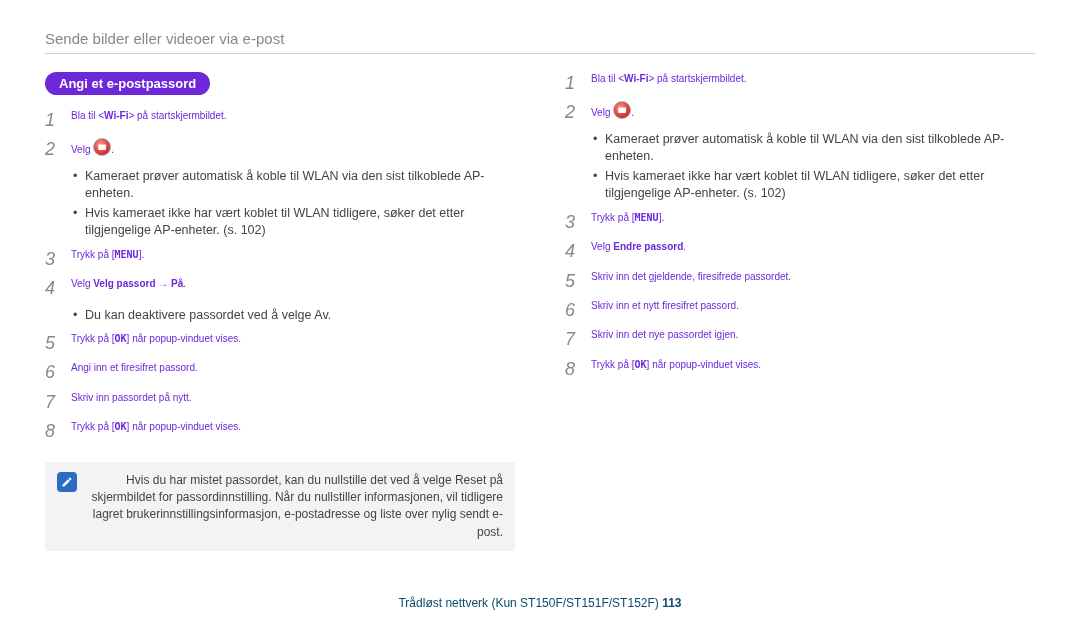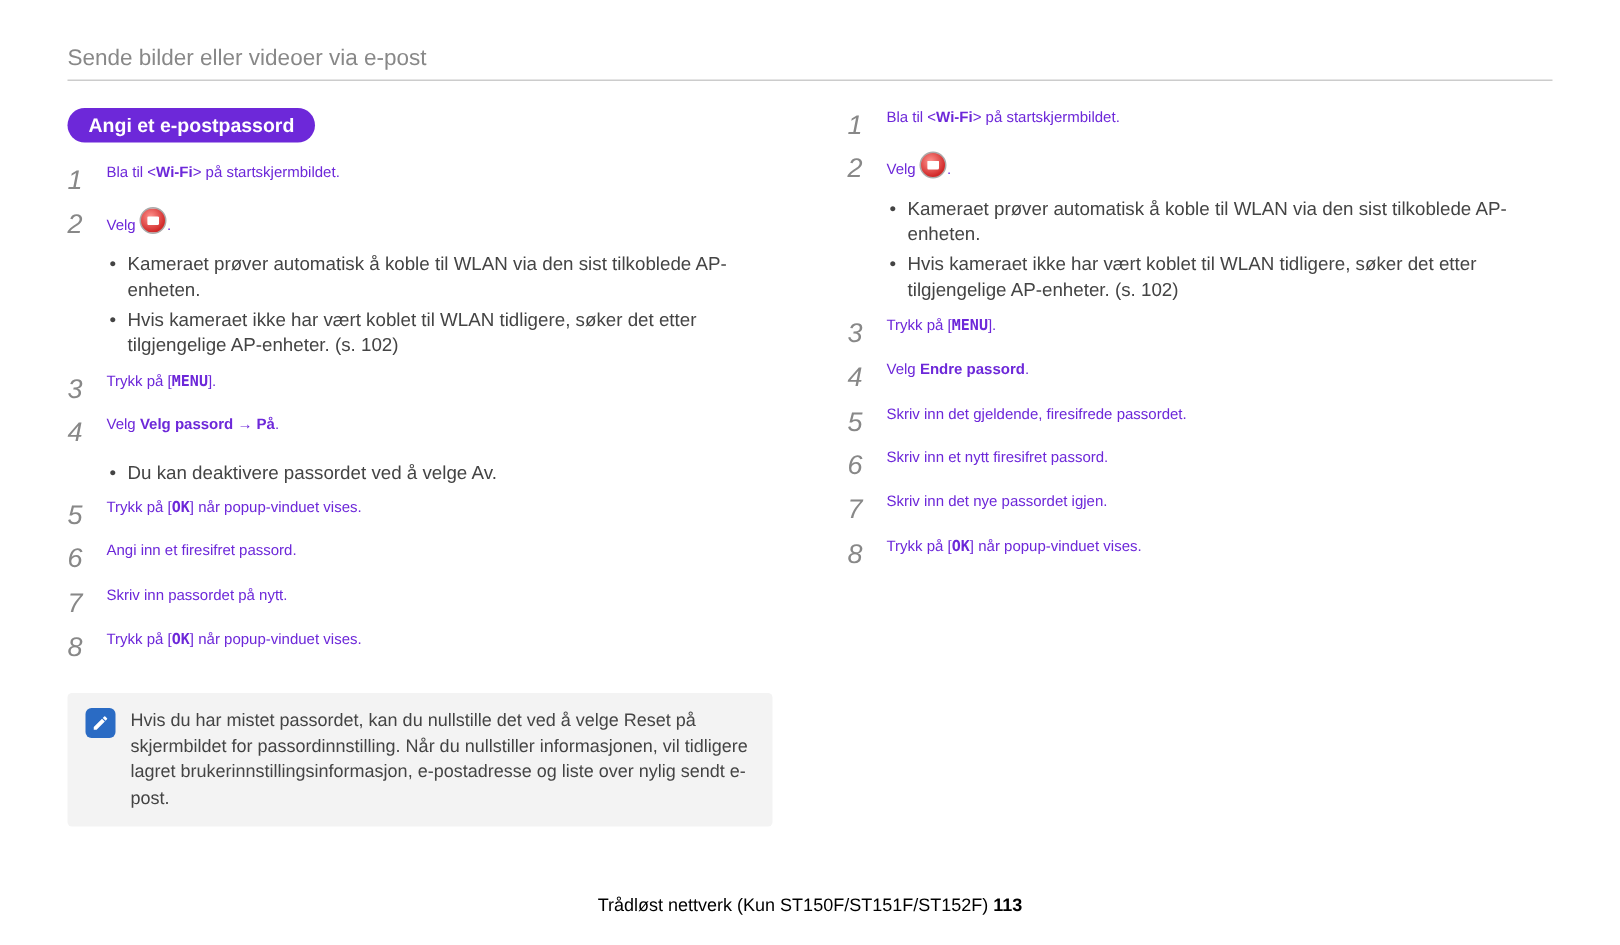--- a/index.html
+++ b/index.html
@@ -101,20 +101,21 @@
     font-family: monospace;
     letter-spacing: 0;
   }
   .note-box {
     display: flex;
     background: #f3f3f3;
     border-radius: 3px;
     padding: 10px 12px;
     margin-top: 18px;
     gap: 10px;
+    text-align: right;
   }
   .note-icon {
     flex: none;
     width: 20px;
     height: 20px;
     background: #2a6bc4;
     border-radius: 4px;
     display:flex;align-items:center;justify-content:center;
   }
   .note-icon svg { width:12px;height:12px; }
@@ -123,21 +124,21 @@
     color: #444;
     line-height: 1.45;
   }
   .footer {
     position: absolute;
     bottom: 20px;
     left: 0;
     right: 0;
     text-align: center;
     font-size: 12px;
-    color: #000000;
+    color: #0c4a6e;
   }
   .footer .pg { font-weight: bold; }
 </style>
 </head>
 <body>
 
 <div class="page-header">Sende bilder eller videoer via e-post</div>
 <hr class="header-rule">
 
 <div class="columns">

